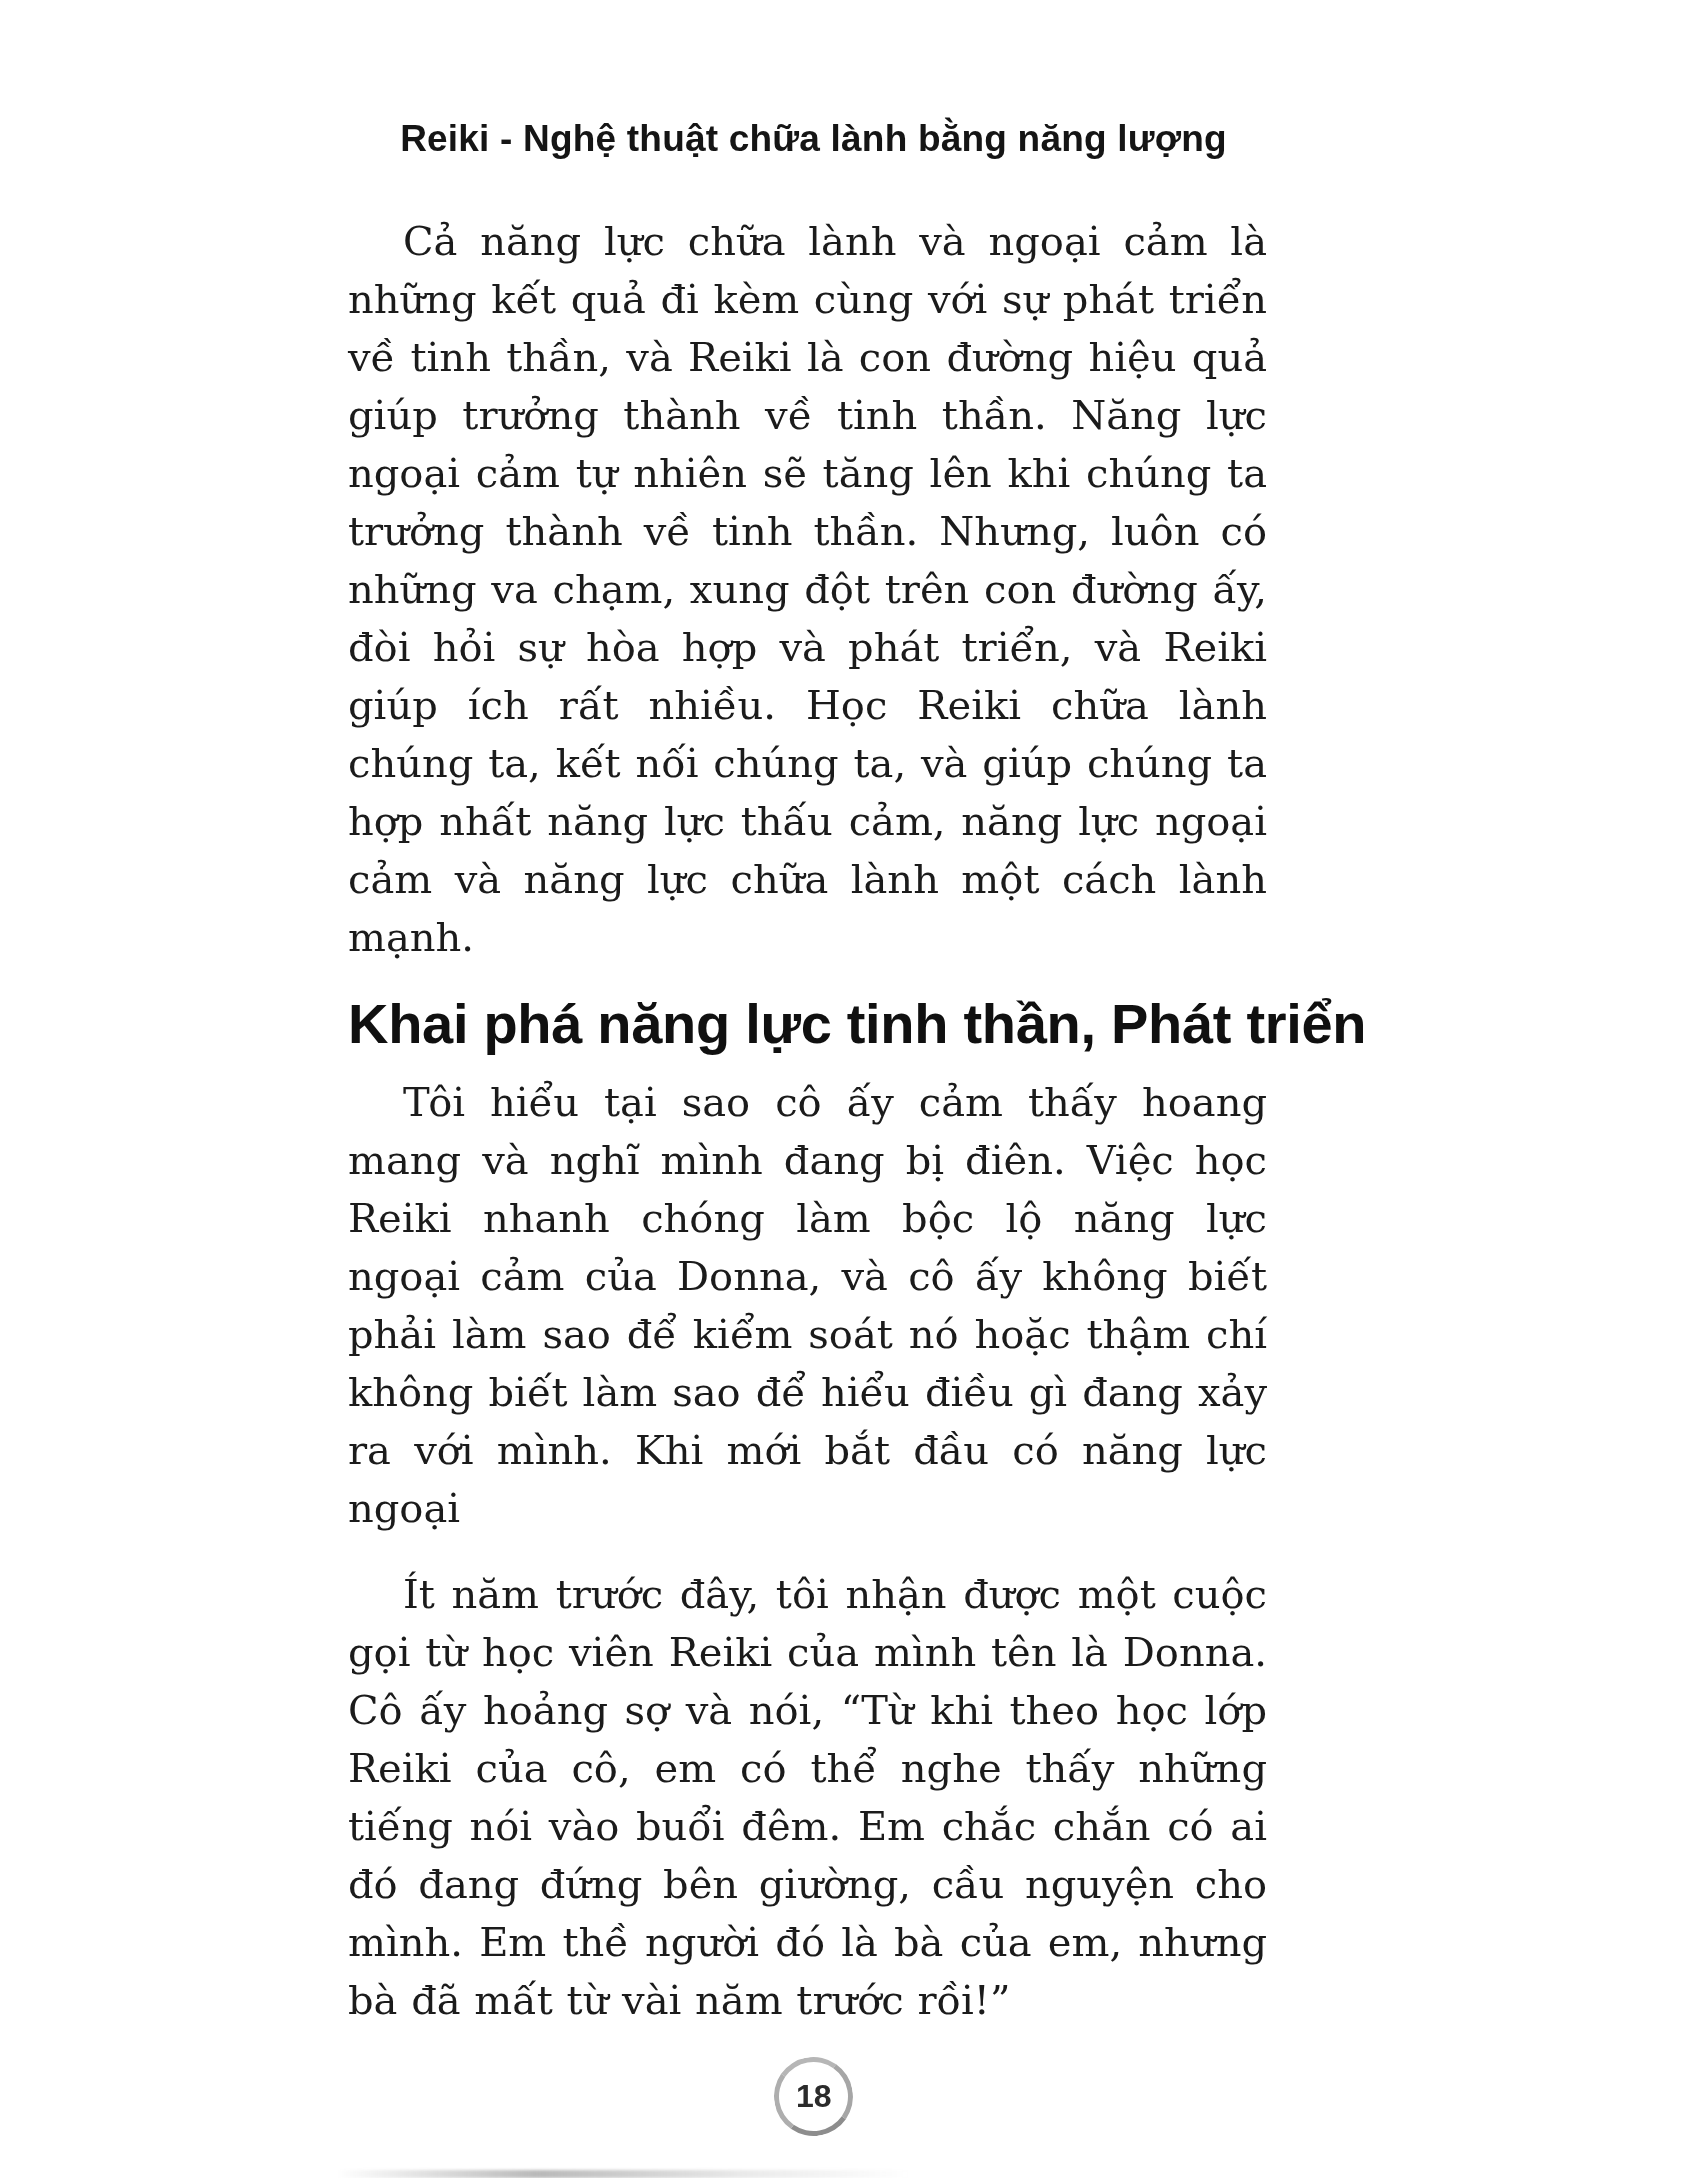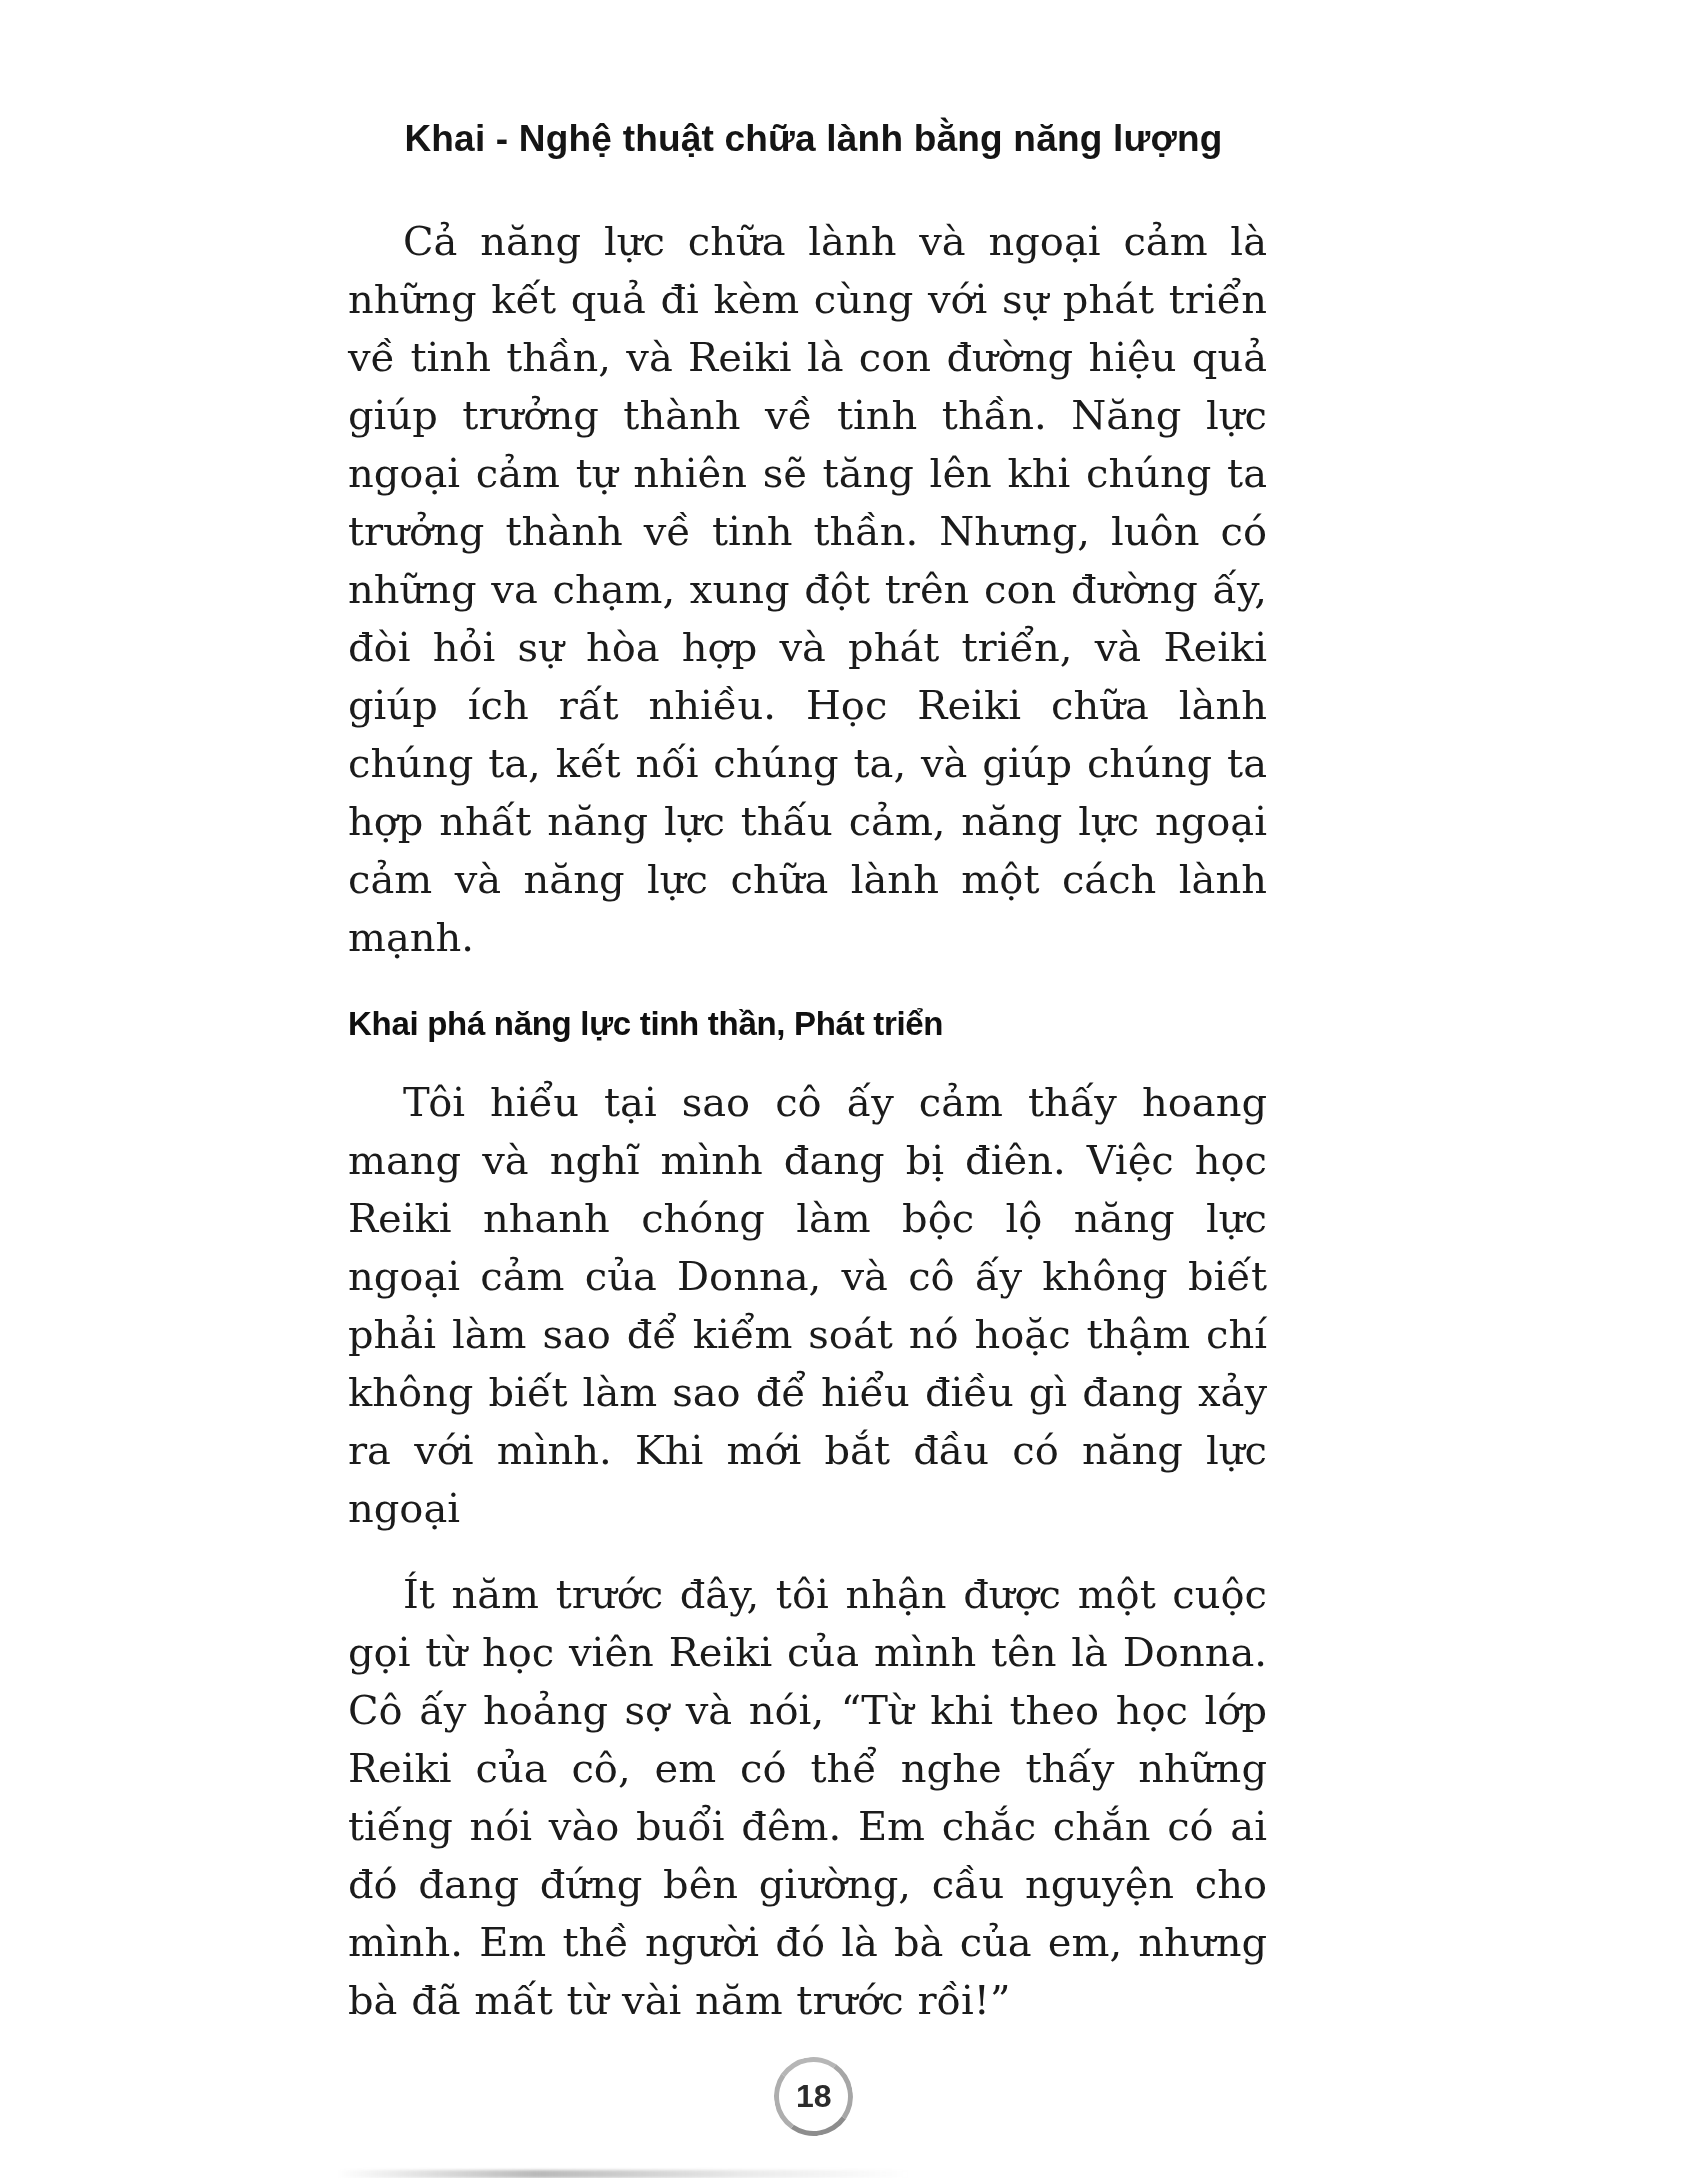--- a/index.html
+++ b/index.html
@@ -37,21 +37,21 @@
     text-align: justify;
     text-indent: 55px;
     color: #1b1b1b;
     margin: 0 12px 28px 0;
     word-spacing: 1px;
     hyphens: none;
   }
   .section-heading {
     font-family: "Liberation Sans", sans-serif;
     font-weight: 700;
-    font-size: 33px;
+    font-size: 56px;
     line-height: 59px;
     color: #101010;
     letter-spacing: -0.3px;
     margin: 24px 0 20px 0;
   }
   .heading-line {
     display: block;
     white-space: nowrap;
   }
   .footer-row {
@@ -94,21 +94,21 @@
       rgba(70,70,70,0) 100%);
     filter: blur(1.5px);
   }
 </style>
 </head>
 <body>
 
 <div class="page">
   <div class="column">
 
-    <div class="running-header">Khai - Nghệ thuật chữa lành bằng năng lượng</div>
+    <div class="running-header">Reiki - Nghệ thuật chữa lành bằng năng lượng</div>
 
     <p class="body-para">Cả năng lực chữa lành và ngoại cảm là những kết quả đi kèm cùng với sự phát triển về tinh thần, và Reiki là con đường hiệu quả giúp trưởng thành về tinh thần. Năng lực ngoại cảm tự nhiên sẽ tăng lên khi chúng ta trưởng thành về tinh thần. Nhưng, luôn có những va chạm, xung đột trên con đường ấy, đòi hỏi sự hòa hợp và phát triển, và Reiki giúp ích rất nhiều. Học Reiki chữa lành chúng ta, kết nối chúng ta, và giúp chúng ta hợp nhất năng lực thấu cảm, năng lực ngoại cảm và năng lực chữa lành một cách lành mạnh.</p>
 
     <h2 class="section-heading">
       <span class="heading-line">Khai phá năng lực tinh thần, Phát triển</span>
     </h2>
 
     <p class="body-para">Tôi hiểu tại sao cô ấy cảm thấy hoang mang và nghĩ mình đang bị điên. Việc học Reiki nhanh chóng làm bộc lộ năng lực ngoại cảm của Donna, và cô ấy không biết phải làm sao để kiểm soát nó hoặc thậm chí không biết làm sao để hiểu điều gì đang xảy ra với mình. Khi mới bắt đầu có năng lực ngoại</p>
 
     <p class="body-para">Ít năm trước đây, tôi nhận được một cuộc gọi từ học viên Reiki của mình tên là Donna. Cô ấy hoảng sợ và nói, “Từ khi theo học lớp Reiki của cô, em có thể nghe thấy những tiếng nói vào buổi đêm. Em chắc chắn có ai đó đang đứng bên giường, cầu nguyện cho mình. Em thề người đó là bà của em, nhưng bà đã mất từ vài năm trước rồi!”</p>

